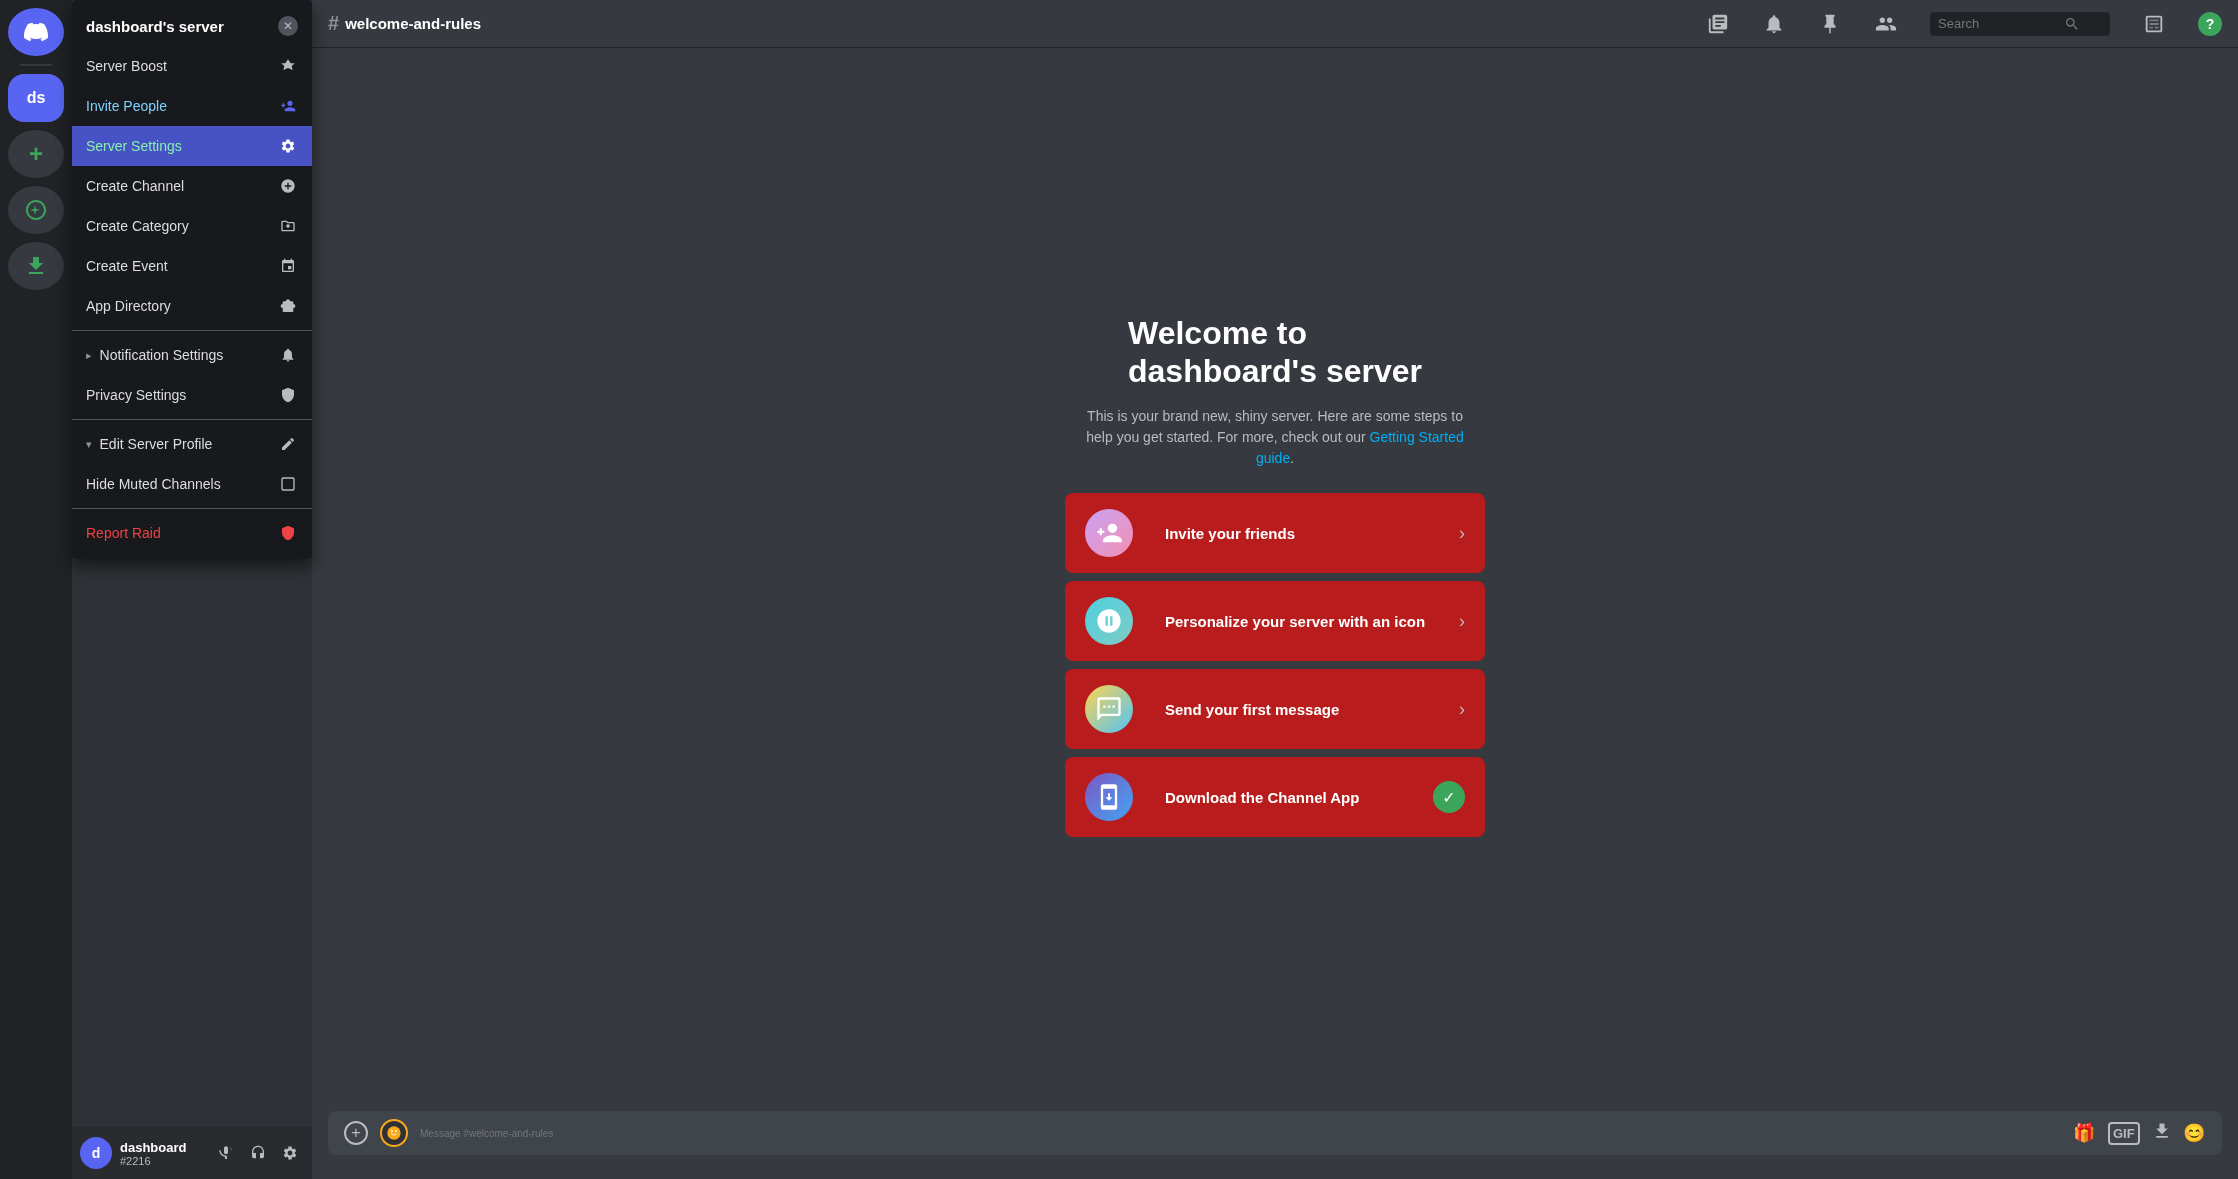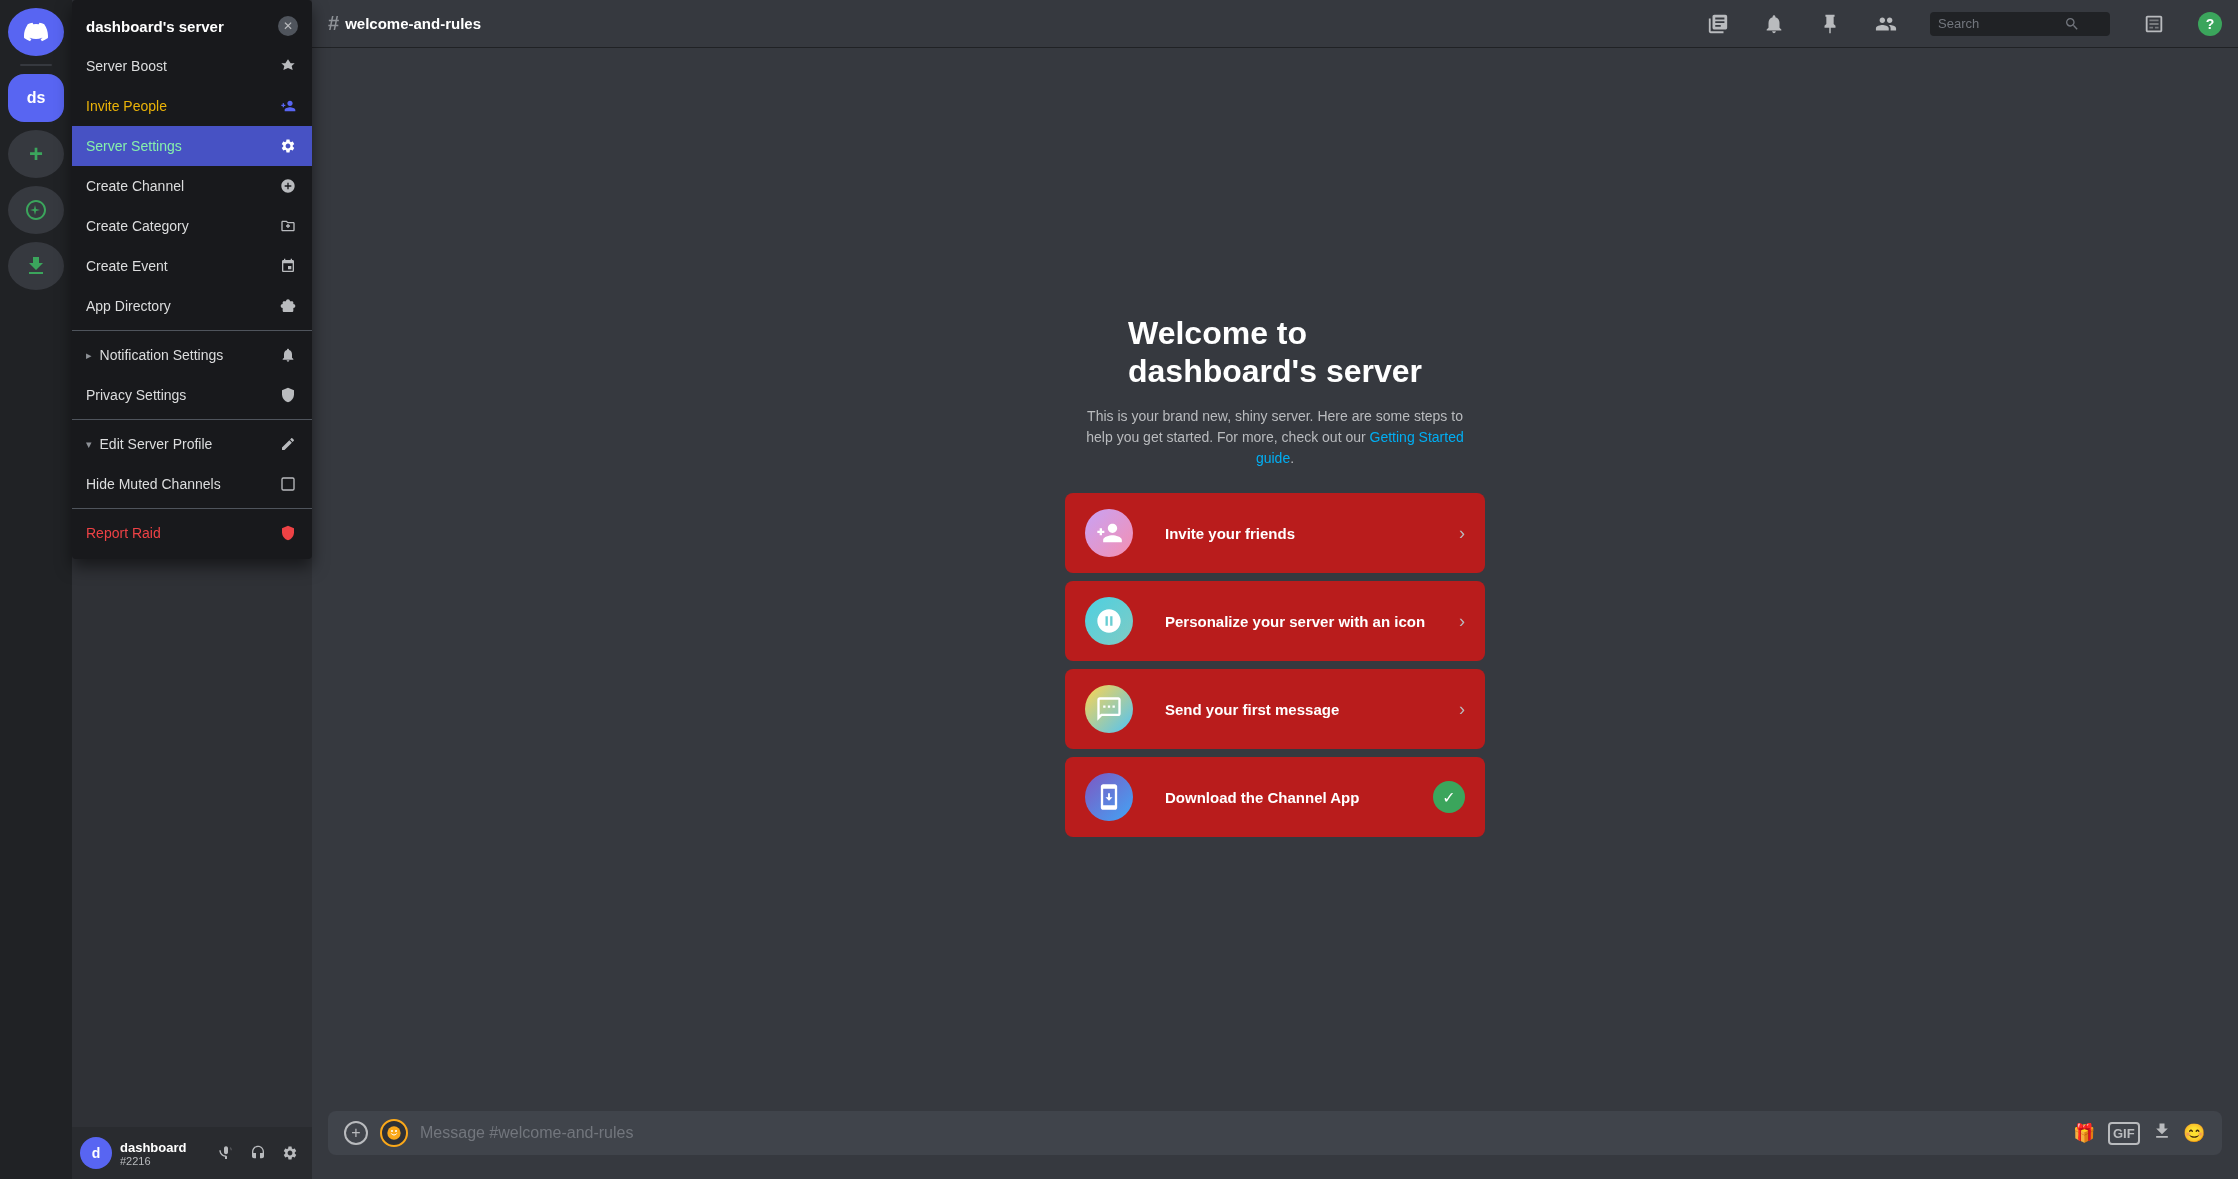--- a/index.html
+++ b/index.html
@@ -122,21 +122,21 @@
       padding: 10px 14px;
       cursor: pointer;
       color: #dcddde;
       font-size: 14px;
     }
     .context-menu-item.active {
       background: #4752c4;
       color: #86efac;
     }
     .context-menu-item.invite {
-      color: #eab308;
+      color: #7dd3fc;
       gap: 40px;
     }
     .context-menu-item.report {
       color: #ed4245;
     }
     .context-menu-item .item-icon {
       width: 20px;
       height: 20px;
       display: flex;
       align-items: center;
@@ -394,21 +394,21 @@
       padding: 0 16px;
       gap: 12px;
       height: 44px;
     }
     .message-input {
       flex: 1;
       background: transparent;
       border: none;
       outline: none;
       color: #dcddde;
-      font-size: 16px;
+      font-size: 10px;
     }
     .message-input::placeholder { color: #72767d; }
     .message-add-btn {
       width: 24px;
       height: 24px;
       border-radius: 50%;
       border: 2px solid #b9bbbe;
       display: flex;
       align-items: center;
       justify-content: center;

